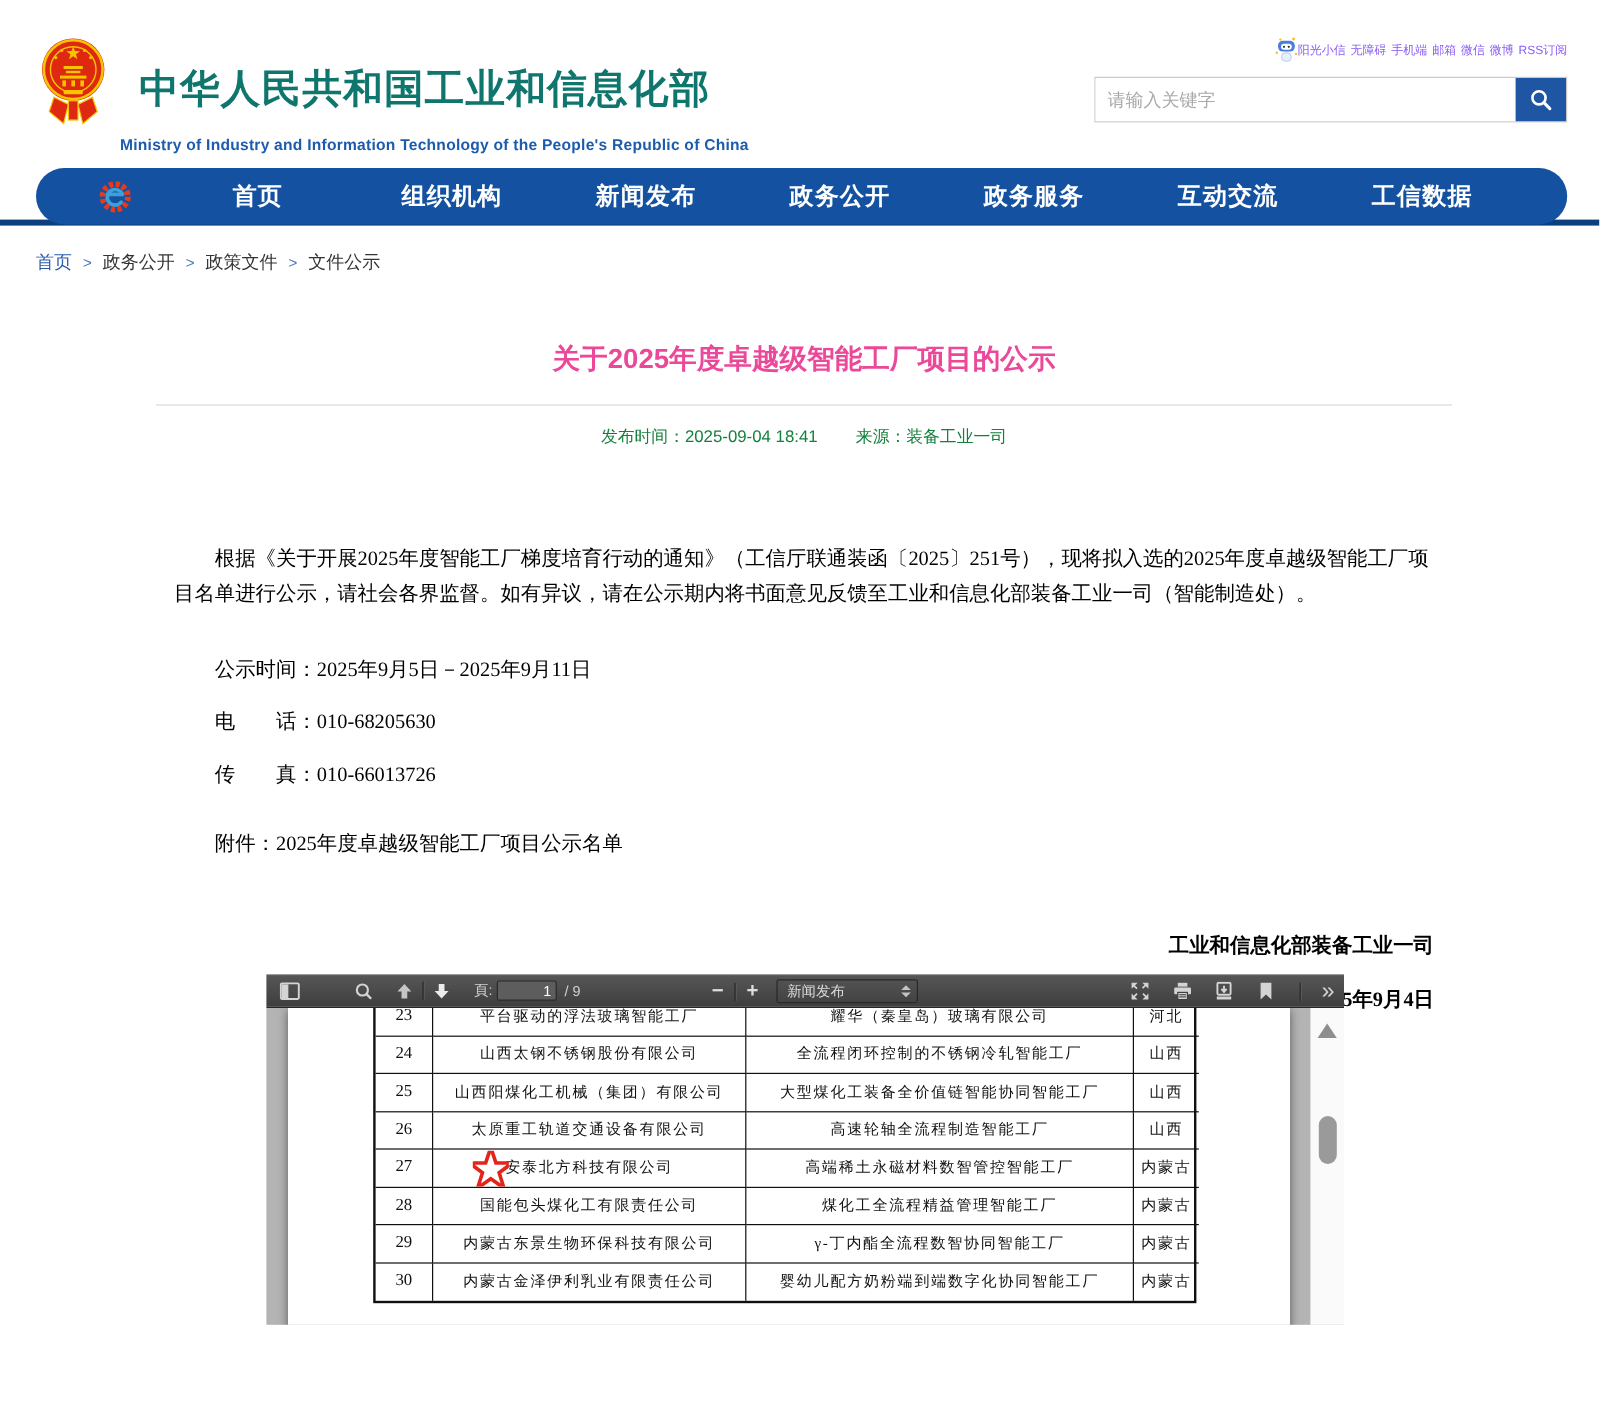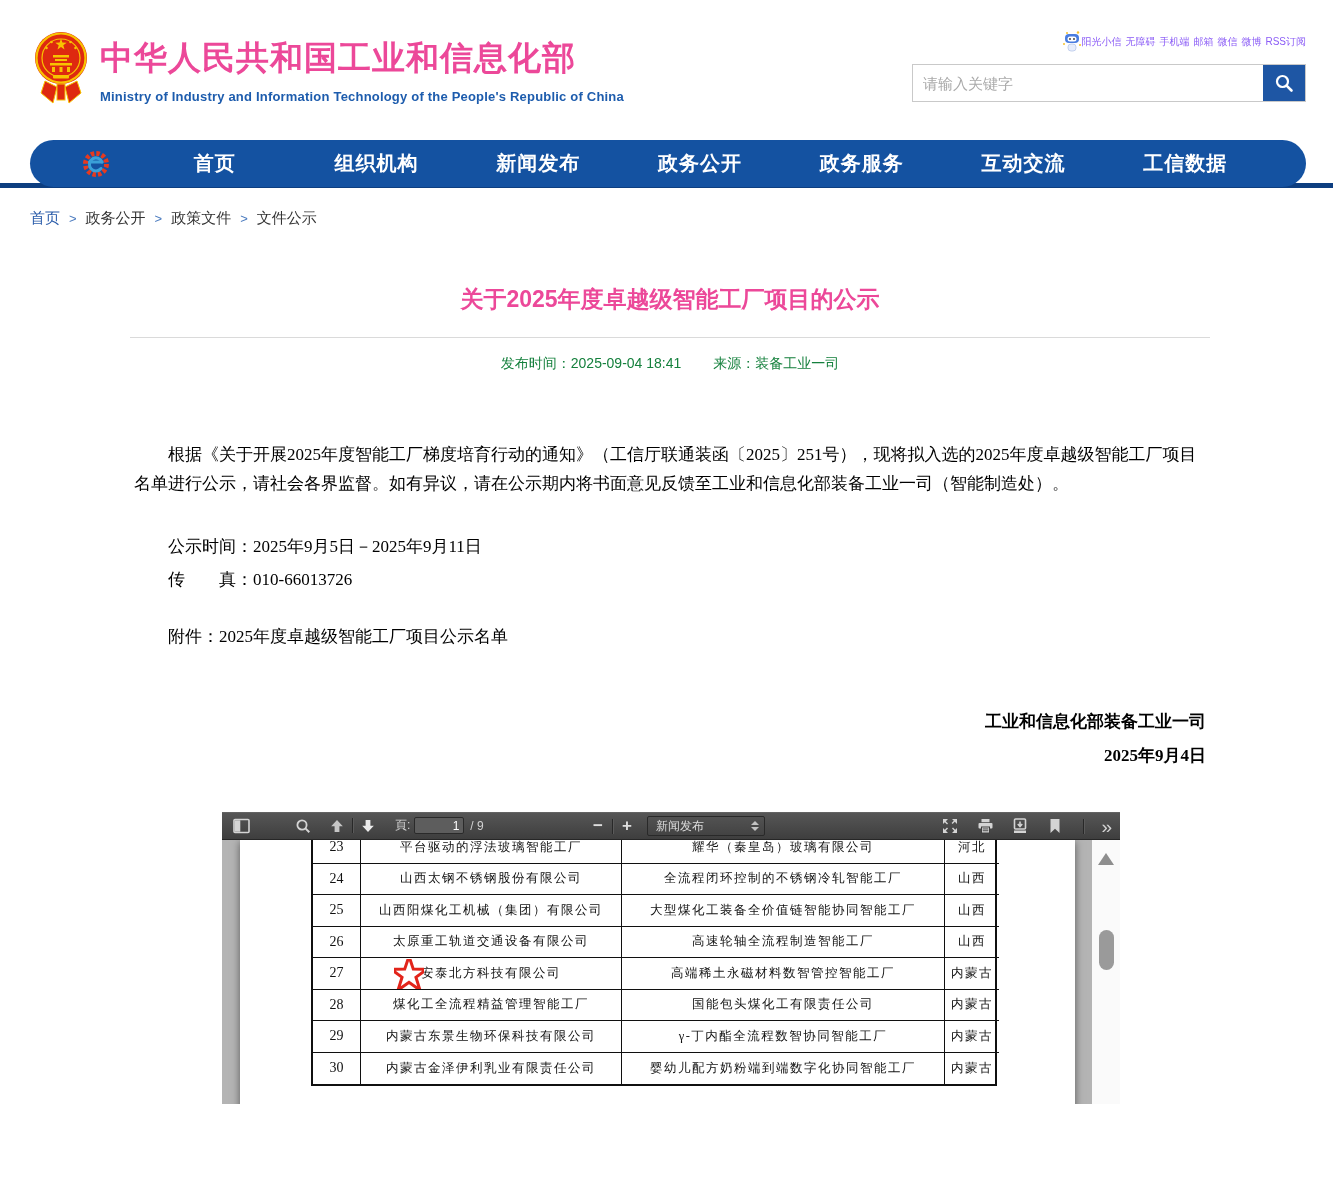--- a/index.html
+++ b/index.html
@@ -6,21 +6,21 @@
   html,body { margin:0; padding:0; background:#fff; }
   #app {
     position:relative; width:1333px; height:1177px; overflow:hidden;
     background:#fff; font-family:"Liberation Sans", sans-serif;
   }
   .abs { position:absolute; }
 
   
   #header-emblem { left:33px; top:30px; width:56px; height:78px; }
   .site-titles { left:100px; top:36px; }
-  .site-title-zh { margin:0; font-size:33px; font-weight:700; color:#ec4899; letter-spacing:1px; }
+  .site-title-zh { margin:16px; font-size:33px; font-weight:700; color:#0f766e; letter-spacing:1px; }
   .site-title-en { margin:8px 0 0; font-size:13px; font-weight:600; color:#1d5cad; letter-spacing:0.2px; }
 
   .quick-links { top:30px; right:27px; display:flex; align-items:center; gap:4px;
     font-size:10px; color:#8b5cf6; }
   .quick-link { cursor:pointer; white-space:nowrap; }
   .robot-wrap { margin-right:-6px; display:flex; }
 
   .search-bar { top:64px; right:27px; width:394px; height:38px; border:1px solid #c9c9c9;
     display:flex; background:#fff; }
   .search-input { flex:1; border:0; outline:none; padding:0 10px; font-size:15px; color:#c2410c;
@@ -47,21 +47,21 @@
   
   .article-title { top:284px; left:130px; width:1080px; text-align:center;
     font-size:23px; font-weight:700; color:#ec4899; }
   .title-rule { top:337px; left:130px; width:1080px; height:0; border-top:1px solid #dadada; }
   .article-meta { top:355px; left:130px; width:1080px; text-align:center;
     color:#15803d; font-size:14px; }
   .article-meta span { margin:0 14px; }
 
   .article-body { top:436px; left:130px; width:1080px; color:#000;
     font-family:"Liberation Serif","DejaVu Serif",serif; font-size:17px; line-height:29px; }
-  .article-body p { margin:4px; }
+  .article-body p { margin:15px; }
   .indent { text-indent:2em; }
   .line-time { margin-top:34px !important; }
   .line-attachment { margin-top:28px !important; cursor:pointer; }
   .signature-block { margin-top:56px; text-align:right; line-height:30px;font-weight:bold; }
 
   
   .pdf-viewer { left:222px; top:812px; width:898px; height:365px; }
   .pdf-toolbar { position:relative; height:28px;
     background:linear-gradient(#575757,#3e3e3e); border-bottom:1px solid #262626;
     box-shadow:inset 0 1px 0 rgba(255,255,255,.08);
@@ -208,20 +208,21 @@
   <div class="abs article-title">关于2025年度卓越级智能工厂项目的公示</div>
   <div class="abs title-rule"></div>
   <div class="abs article-meta">
     <span>发布时间：2025-09-04 18:41</span>
     <span>来源：装备工业一司</span>
   </div>
 
   <div class="abs article-body">
     <p class="indent">根据《关于开展2025年度智能工厂梯度培育行动的通知》（工信厅联通装函〔2025〕251号），现将拟入选的2025年度卓越级智能工厂项目名单进行公示，请社会各界监督。如有异议，请在公示期内将书面意见反馈至工业和信息化部装备工业一司（智能制造处）。</p>
     <p class="indent line-time">公示时间：2025年9月5日－2025年9月11日</p>
+    <p class="indent">电　　话：010-68205630</p>
     <p class="indent">传　　真：010-66013726</p>
     <p class="indent line-attachment">附件：2025年度卓越级智能工厂项目公示名单</p>
     <div class="signature-block">
       <p>工业和信息化部装备工业一司</p>
       <p>2025年9月4日</p>
     </div>
   </div>
 
   <div class="abs pdf-viewer">
     <div class="pdf-toolbar">
@@ -364,25 +365,25 @@
             </div>
             <div class="tcell cell-project">
               <span class="celltext">高端稀土永磁材料数智管控智能工厂</span>
             </div>
             <div class="tcell cell-region col-last">
               <span class="celltext">内蒙古</span>
             </div>
             <div class="tcell cell-no">
               <span class="celltext">28</span>
             </div>
+            <div class="tcell cell-company">
+              <span class="celltext">国能包头煤化工有限责任公司</span>
+            </div>
             <div class="tcell cell-project">
               <span class="celltext">煤化工全流程精益管理智能工厂</span>
-            </div>
-            <div class="tcell cell-company">
-              <span class="celltext">国能包头煤化工有限责任公司</span>
             </div>
             <div class="tcell cell-region col-last">
               <span class="celltext">内蒙古</span>
             </div>
             <div class="tcell cell-no">
               <span class="celltext">29</span>
             </div>
             <div class="tcell cell-company">
               <span class="celltext">内蒙古东景生物环保科技有限公司</span>
             </div>

